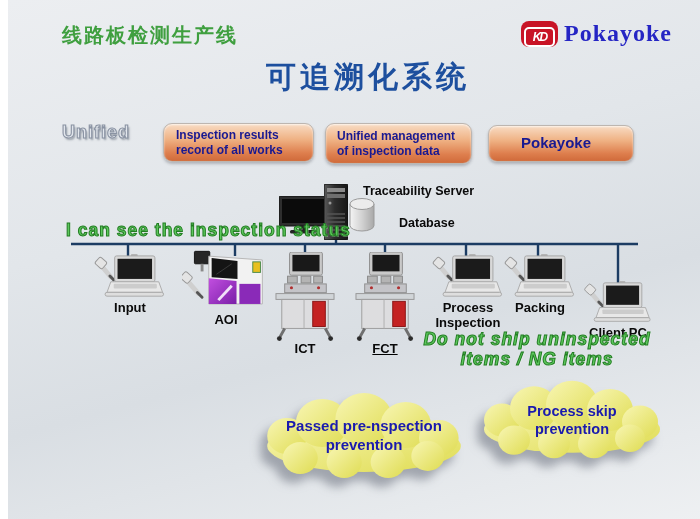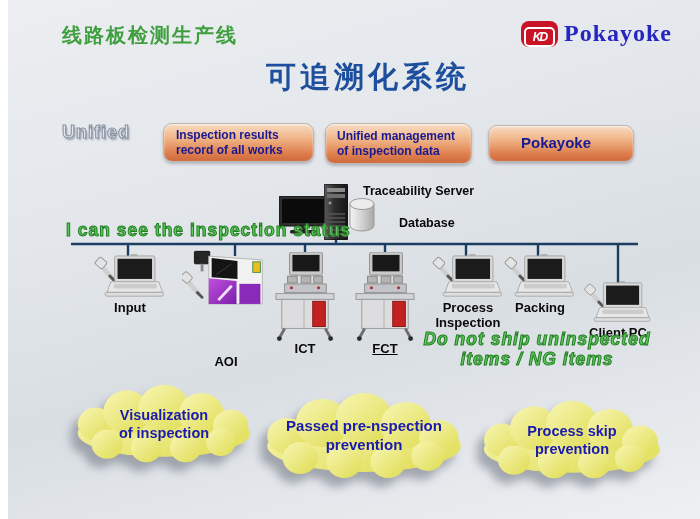--- a/index.html
+++ b/index.html
@@ -58,35 +58,35 @@
   .status-note { left:58px; top:220px; font-size:17.5px; }
   .ship-note { left:393px; top:329px; width:272px; font-size:17.5px; text-align:center; white-space:pre-line; line-height:1.15;font-style:italic; }
 
   
   .net-svg { left:0; top:0; width:700px; height:519px; pointer-events:none; }
 
   
   .device { display:flex; flex-direction:column; align-items:center; }
   .device-label { font-size:13px; font-weight:bold; color:#0a0a0a; text-align:center; white-space:pre-line; line-height:1.15; margin-top:1px; }
   .dev-input   { left:84px;  top:254px; width:76px; }
-  .dev-aoi     { left:174px; top:250px; width:88px;gap:42px; }
+  .dev-aoi     { left:174px; top:250px; width:88px; }
   .dev-ict     { left:266px; top:252px; width:62px; }
   .dev-fct     { left:346px; top:252px; width:62px;text-decoration:underline; }
   .dev-vi      { left:422px; top:254px; width:76px; }
   .dev-pack    { left:494px; top:254px; width:76px; }
   .dev-client  { left:572px; top:281px; width:76px; }
 
   
   .cloud { display:flex; align-items:center; justify-content:center; }
   .cloud svg.cloud-shape { position:absolute; left:0; top:0; width:100%; height:100%;
     filter: drop-shadow(-7px 9px 5px rgba(105,112,124,.55)); }
   .cloud-text { position:relative; z-index:2; color:#1a1aae; font-weight:bold; text-align:center; white-space:pre-line; line-height:1.25; }
   .cloud-1 { left:58px;  top:382px; width:196px; height:84px; font-size:14.5px; }
   .cloud-2 { left:246px; top:390px; width:220px; height:92px; font-size:15px; }
-  .cloud-3 { left:464px; top:398px; width:200px; height:84px; font-size:14.5px; }
+  .cloud-3 { left:464px; top:378px; width:200px; height:84px; font-size:14.5px; }
 </style>
 </head>
 <body>
 
 <svg width="0" height="0" style="position:absolute" aria-hidden="true">
   <defs>
     <linearGradient id="gradSilver" x1="0" y1="0" x2="1" y2="0">
       <stop offset="0" stop-color="#f4f4f4"></stop>
         <stop offset=".5" stop-color="#d2d2d2"></stop>
         <stop offset="1" stop-color="#a8a8a8"></stop>
@@ -259,38 +259,20 @@
   <div class="abs device dev-client">
     <svg width="72" height="44">
         <use href="#sym-laptop"></use>
       </svg>
     <div class="device-label">Client PC</div>
   </div>
 
   <div class="abs green-note ship-note">Do not ship uninspected
 items / NG items</div>
 
-  <div class="abs cloud cloud-1">
-    <svg class="cloud-shape" viewBox="0 0 200 92" preserveAspectRatio="none">
-      <g fill="url(#gradCloud)">
-        <ellipse cx="100" cy="56" rx="88" ry="26"></ellipse>
-        <circle cx="30" cy="46" r="18"></circle>
-          <circle cx="62" cy="33" r="24"></circle>
-          <circle cx="100" cy="29" r="26"></circle>
-        <circle cx="138" cy="35" r="23"></circle>
-          <circle cx="168" cy="48" r="18"></circle>
-        <circle cx="42" cy="68" r="16"></circle>
-          <circle cx="82" cy="72" r="16"></circle>
-          <circle cx="122" cy="72" r="16"></circle>
-          <circle cx="158" cy="66" r="15"></circle>
-      </g>
-    </svg>
-    <div class="cloud-text">Visualization
-of inspection</div>
-  </div>
   <div class="abs cloud cloud-2">
     <svg class="cloud-shape" viewBox="0 0 200 92" preserveAspectRatio="none">
       <g fill="url(#gradCloud)">
         <ellipse cx="100" cy="56" rx="88" ry="26"></ellipse>
         <circle cx="30" cy="46" r="18"></circle>
           <circle cx="62" cy="33" r="24"></circle>
           <circle cx="100" cy="29" r="26"></circle>
         <circle cx="138" cy="35" r="23"></circle>
           <circle cx="168" cy="48" r="18"></circle>
         <circle cx="42" cy="68" r="16"></circle>

